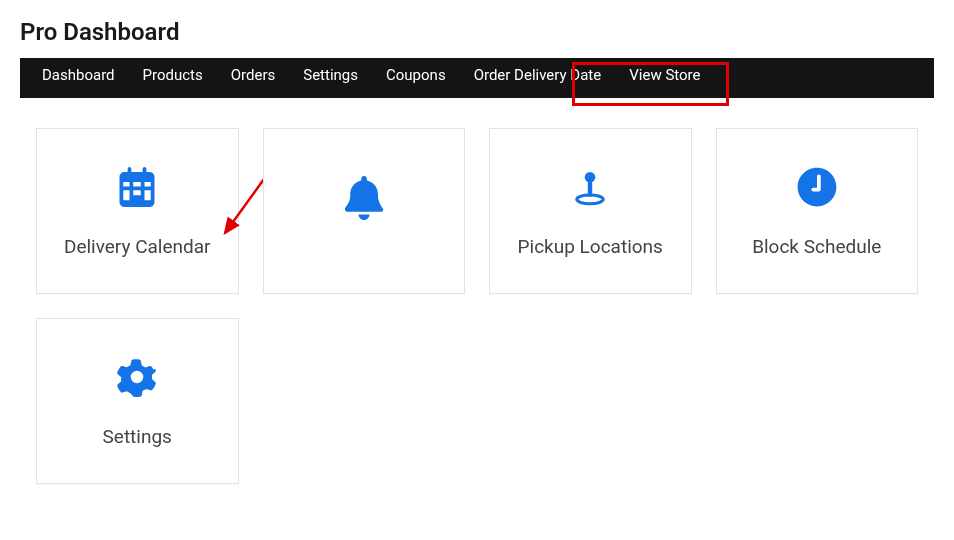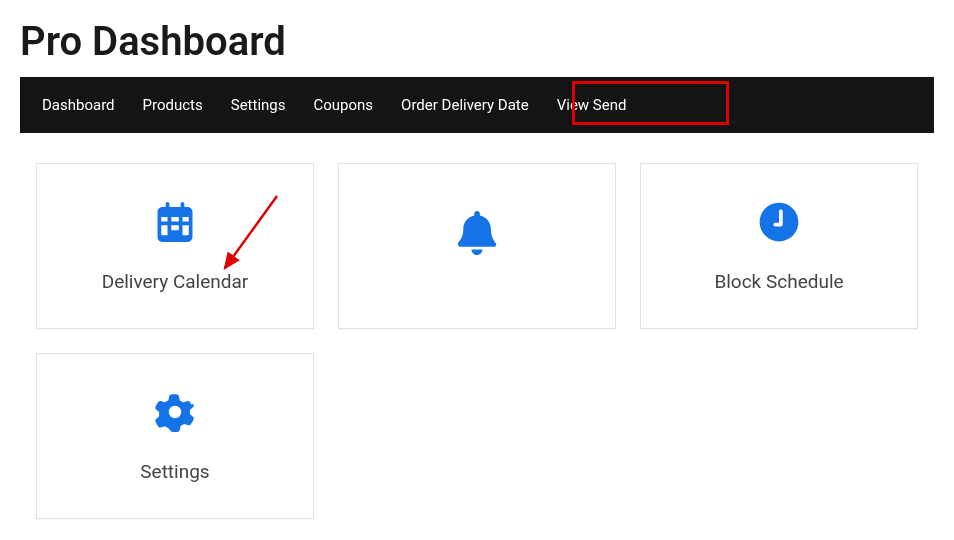--- a/index.html
+++ b/index.html
@@ -4,51 +4,51 @@
 <style>
   * { box-sizing: border-box; margin: 0; padding: 0; }
   body {
     font-family: -apple-system, "Segoe UI", Roboto, Helvetica, Arial, sans-serif;
     background: #fff;
     width: 954px;
     height: 540px;
     overflow: hidden;
   }
   .page-title {
-    font-size: 40px;
+    font-size: 24px;
     font-weight: 600;
     color: #1a1a1a;
     padding: 18px 20px 12px 20px;
   }
   .navbar {
     background: #141414;
     margin: 0 20px 30px 20px;
     display: flex;
-    align-items: center;
-    height: 56px;
+    align-items: flex-end;
+    height: 40px;
     padding: 0 8px;
     position: relative;
   }
   .nav-item {
     color: #fff;
     font-size: 15px;
     padding: 14px 14px;
     cursor: pointer;
     white-space: nowrap;
   }
   .nav-highlight {
     border: 3px solid #e10000;
     position: absolute;
     top: 4px;
     height: 44px;
     pointer-events: none;
   }
   .cards {
     display: grid;
-    grid-template-columns: repeat(3, 1fr);
+    grid-template-columns: repeat(4, 1fr);
     gap: 24px;
     padding: 0 36px;
   }
   .card {
     border: 1px solid #e2e2e2;
     background: #fff;
     height: 166px;
     display: flex;
     flex-direction: column;
     align-items: center;
@@ -78,24 +78,25 @@
   }
 </style>
 </head>
 <body>
 
 <h1 class="page-title">Pro Dashboard</h1>
 
 <div class="navbar">
   <div class="nav-item">Dashboard</div>
   <div class="nav-item">Products</div>
+  <div class="nav-item">Orders</div>
   <div class="nav-item">Settings</div>
   <div class="nav-item">Coupons</div>
   <div class="nav-item">Order Delivery Date</div>
-  <div class="nav-item">View Send</div>
+  <div class="nav-item">View Store</div>
   <div class="nav-highlight" style="left:552px; width:157px;"></div>
 </div>
 
 <div class="cards">
 
   <div class="card">
     <div class="card-icon">
       <svg viewBox="0 0 448 512" width="40" height="40" fill="#1473e6">
           <path d="M152 64h144V24c0-13.3 10.7-24 24-24s24 10.7 24 24v40h40c35.3 0 64 28.7 64 64v320c0 35.3-28.7 64-64 64H64c-35.3 0-64-28.7-64-64V128c0-35.3 28.7-64 64-64h40V24c0-13.3 10.7-24 24-24s24 10.7 24 24v40zM48 248h80v-56H48v56zm0 48v64h80v-64H48zm128 0v64h96v-64H176zm144 0v64h80v-64H320zm80-104H320v56h80v-56zm-128 0H176v56h96v-56zM48 408c0 8.8 7.2 16 16 16h64v-64H48v48zm272 16h64c8.8 0 16-7.2 16-16v-48H320v64z"></path>
         </svg>
@@ -113,20 +114,30 @@
   </div>
 
   <div class="card">
     <div class="card-icon">
       <svg viewBox="0 0 448 512" width="40" height="44" fill="#1473e6">
           <path d="M224 0c-17.7 0-32 14.3-32 32v19.2C119 66 64 130.6 64 208v18.8c0 47-17.3 92.4-48.5 127.6l-7.4 8.3C1.6 371.8-.7 381.8 2.3 390.7S14.5 416 24 416H424c9.5 0 18.2-5.6 22-14.3s1.5-18.9-4.3-26.4l-7.4-8.3C403.3 319.2 386 273.8 386 226.8V208c0-77.4-55-142-128-156.8V32c0-17.7-14.3-32-32-32zm0 512c35.3 0 64-28.7 64-64H160c0 35.3 28.7 64 64 64z"></path>
         </svg>
     </div>
   </div>
 
+  <div class="card">
+    <div class="card-icon">
+      <svg viewBox="0 0 100 100" width="44" height="44">
+        <ellipse cx="50" cy="78" rx="30" ry="10" fill="none" stroke="#1473e6" stroke-width="7"></ellipse>
+        <circle cx="50" cy="28" r="12" fill="#1473e6"></circle>
+        <rect x="45" y="38" width="10" height="34" rx="3" fill="#1473e6"></rect>
+      </svg>
+    </div>
+    <div class="card-title">Pickup Locations</div>
+  </div>
 
 
   <div class="card">
     <div class="card-icon">
       <svg viewBox="0 0 512 512" width="40" height="40" fill="#1473e6">
           <path d="M256 8C119 8 8 119 8 256s111 248 248 248 248-111 248-248S393 8 256 8zm48 280c0 13.3-10.7 24-24 24h-72c-13.3 0-24-10.7-24-24s10.7-24 24-24h48V120c0-13.3 10.7-24 24-24s24 10.7 24 24v168z"></path>
         </svg>
     </div>
     <div class="card-title">Block Schedule</div>
   </div>

